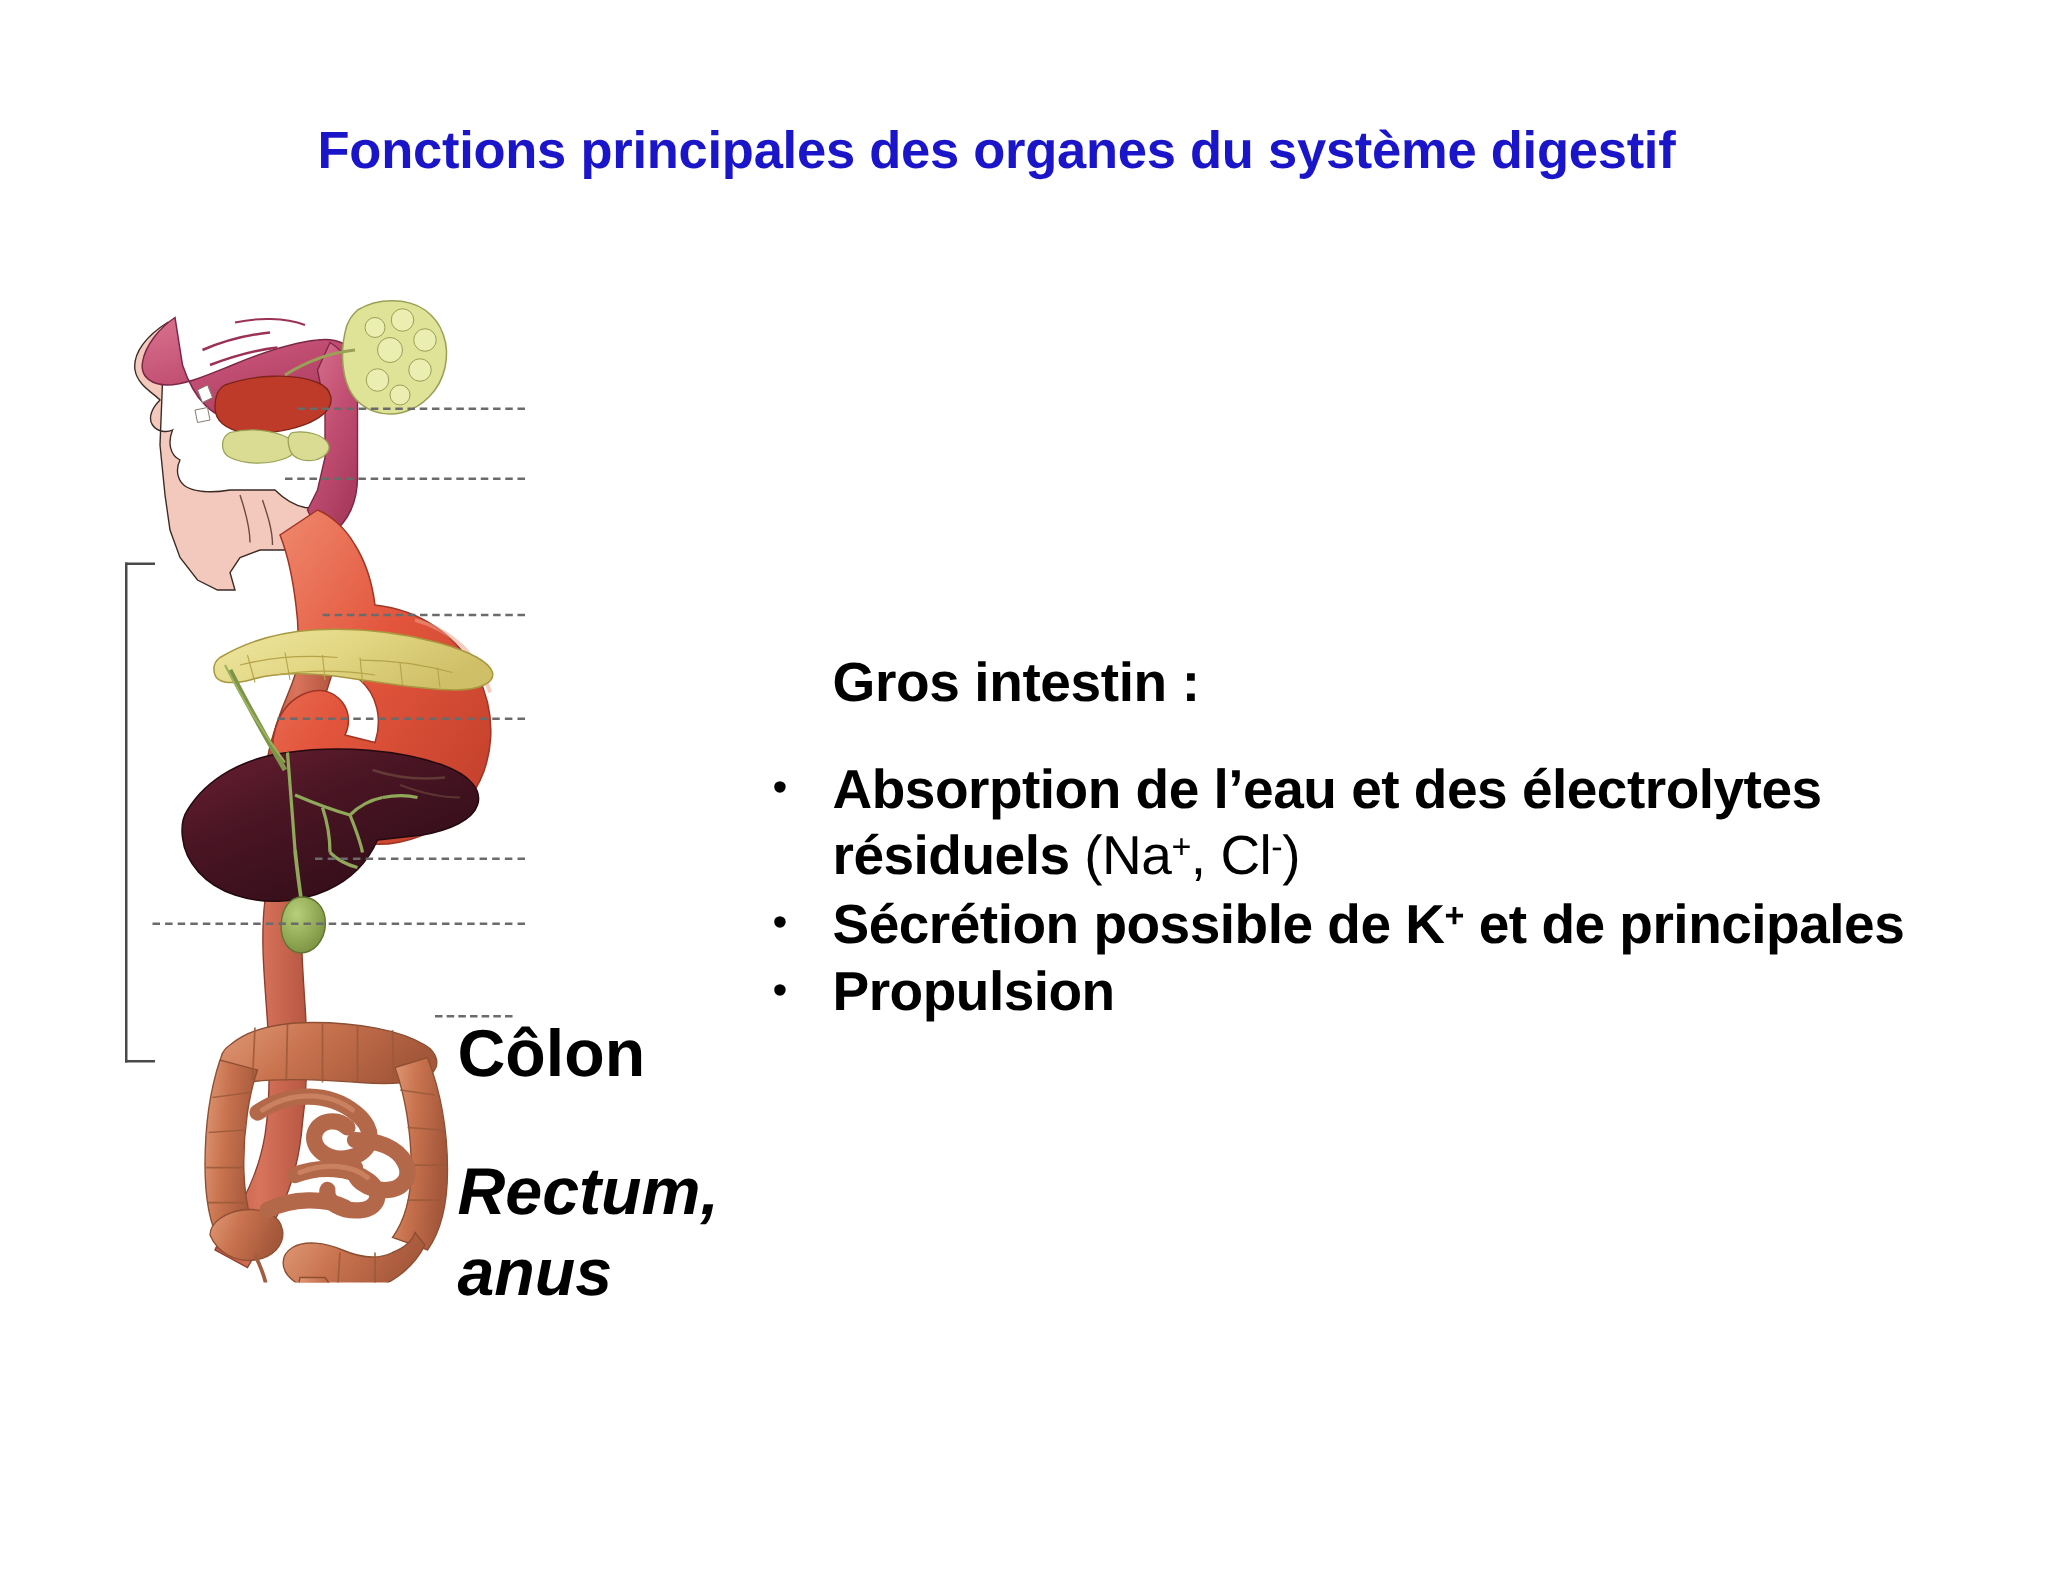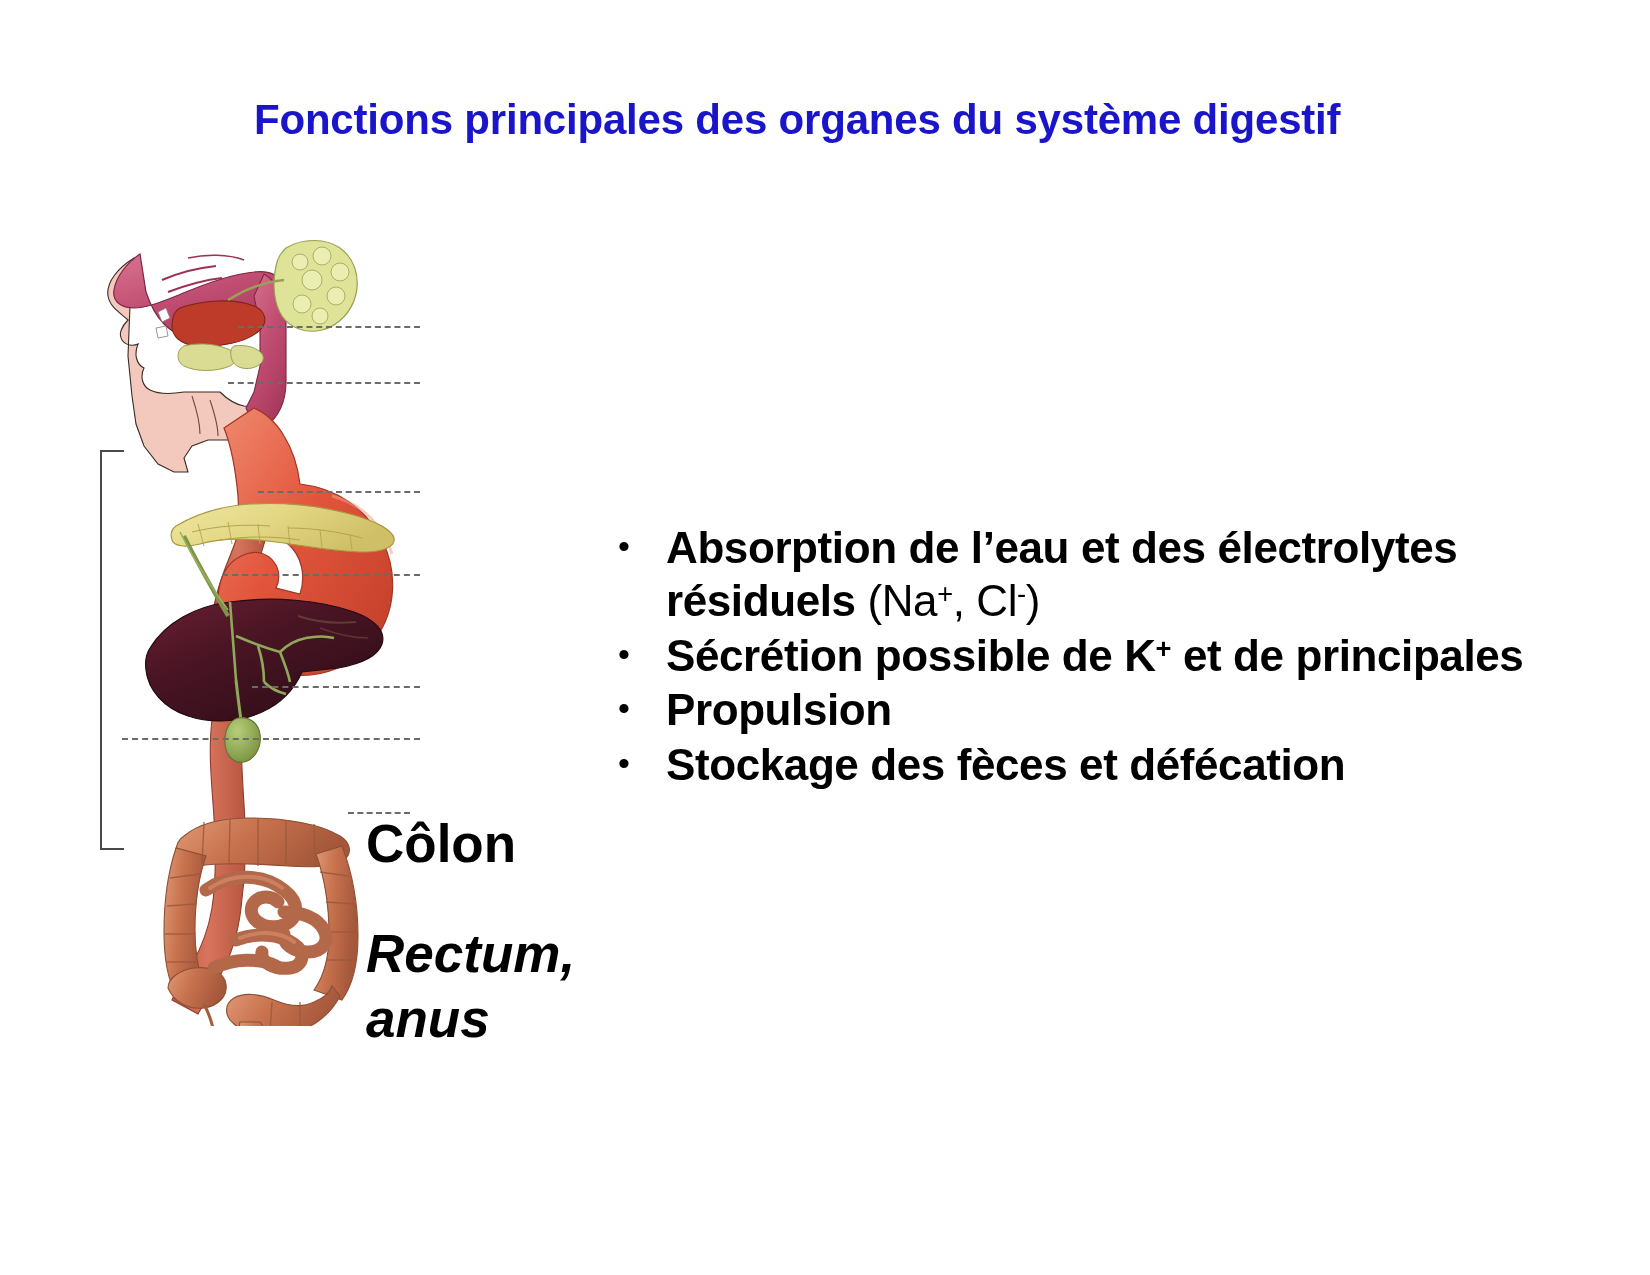--- a/index.html
+++ b/index.html
@@ -416,35 +416,33 @@
   <div class="leader" style="left:122px; top:738px; width:298px;"></div>
   <div class="leader" style="left:348px; top:812px; width:62px;"></div>
 
   <div class="organ-label" id="label-colon">Côlon</div>
 
   <div class="organ-label" id="label-rectum">Rectum,
 anus</div>
 
   <div id="content">
 
+    <div id="content-heading">Gros intestin :</div>
 
     <ul id="bullets">
 
       <li>
         <span>Absorption de l’eau et des électrolytes résiduels </span><span class="reg">(Na</span><sup class="reg">+</sup><span class="reg">, Cl</span><sup class="reg">-</sup><span class="reg">)</span>
       </li>
 
       <li>
         <span>Sécrétion possible de K</span><sup>+</sup><span> et de principales</span>
       </li>
 
       <li>
         <span>Propulsion</span>
       </li>
 
-      <li>
-        <span>Stockage des fèces et défécation</span>
-      </li>
 
     </ul>
   </div>
 
 </div>
 
 </body></html>

